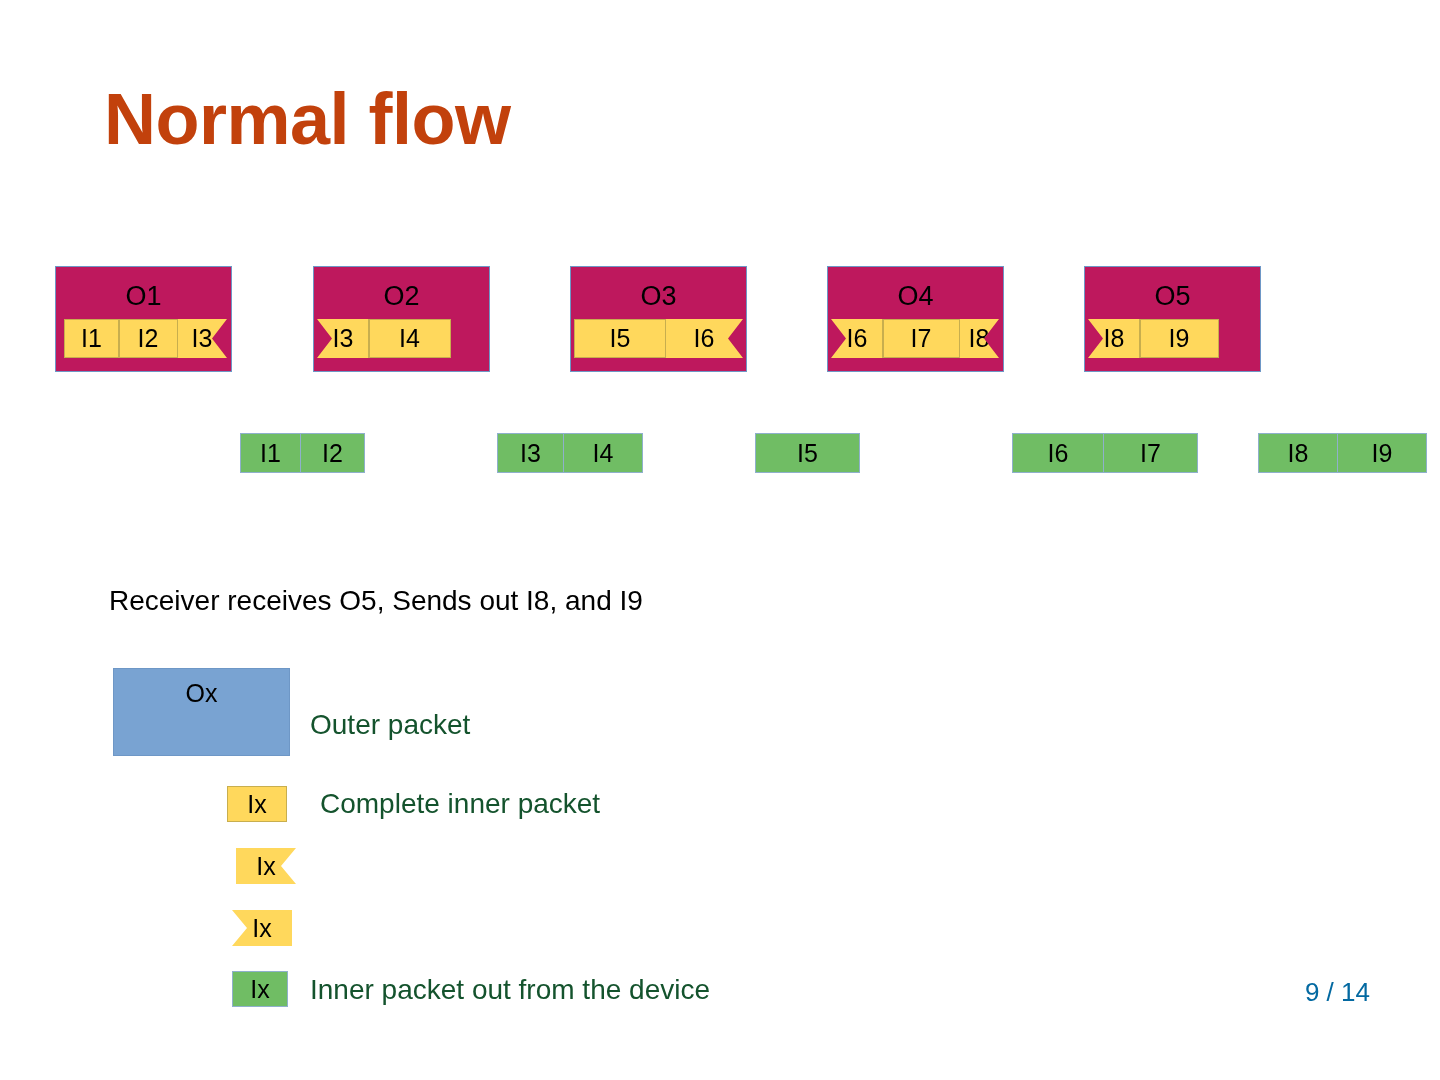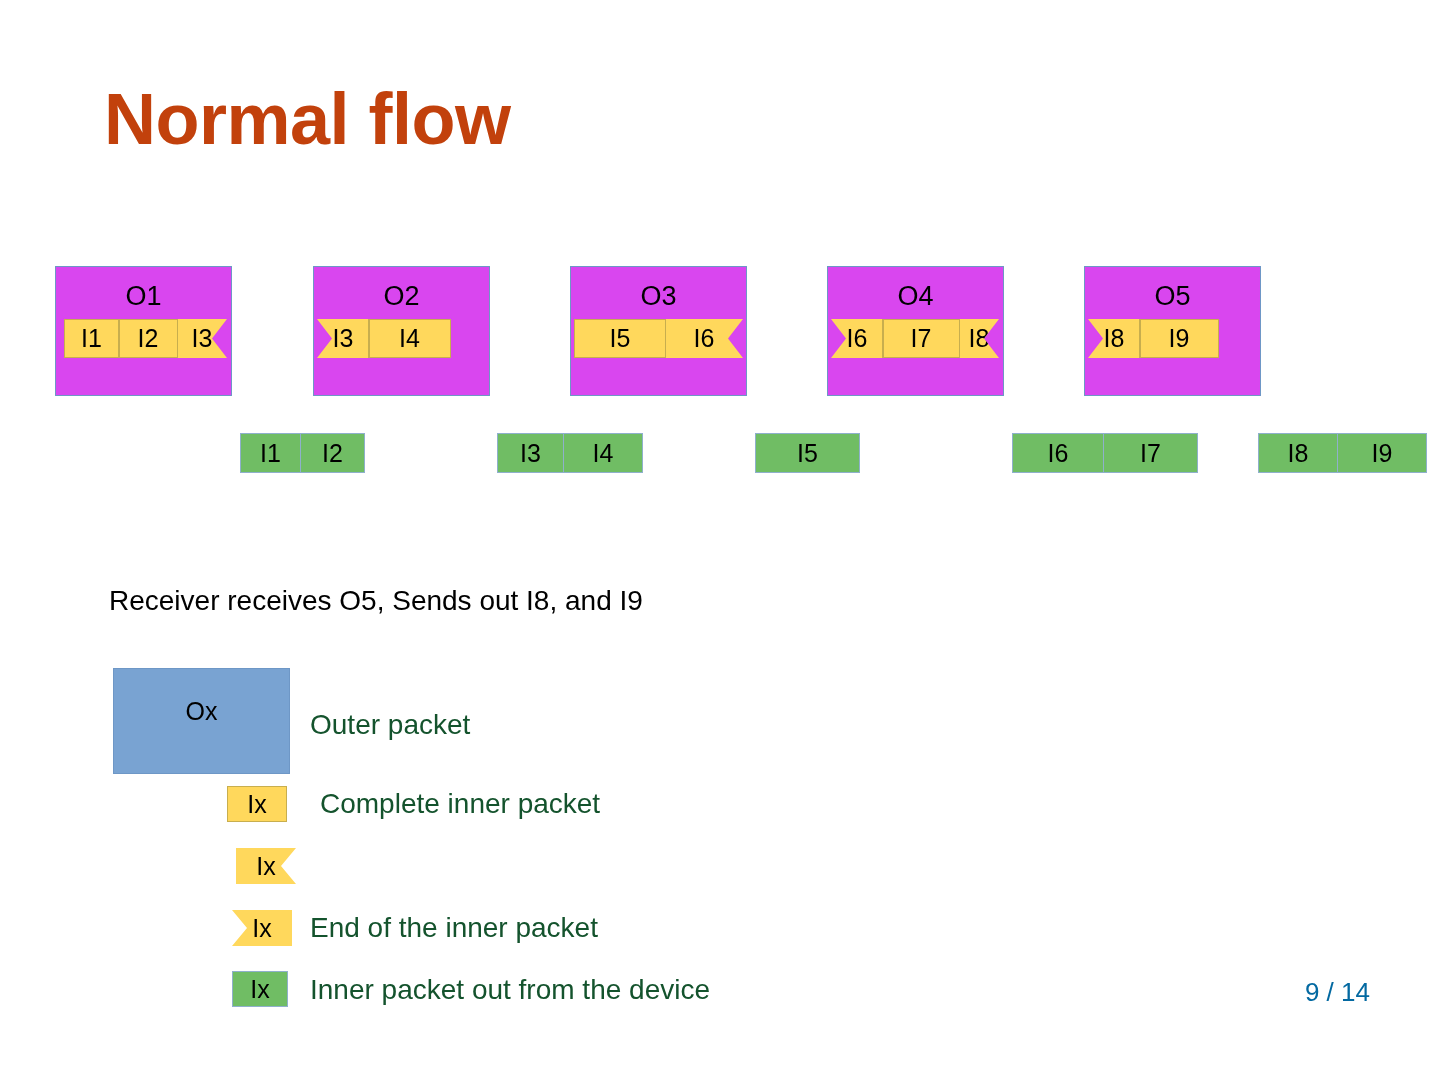--- a/index.html
+++ b/index.html
@@ -33,22 +33,22 @@
   #outer-row {
     position: absolute;
     left: 0;
     top: 266px;
     width: 1440px;
     height: 110px;
   }
   .outer-packet {
     position: absolute;
     top: 0;
-    height: 130px;
-    background: #d946ef;
+    height: 106px;
+    background: #be185d;
     border: 1px solid #6E97C6;
     box-sizing: border-box;
   }
   .outer-label {
     position: absolute;
     left: 0;
     right: 0;
     top: 16px;
     text-align: center;
     font-size: 27px;
@@ -238,24 +238,23 @@
     </div>
     <div class="green-group" style="left: 1258px;">
       <div class="green-seg" style="width: 80px;">I8</div>
       <div class="green-seg" style="width: 90px;">I9</div>
     </div>
   </div>
 
 <div id="caption">Receiver receives O5, Sends out I8, and I9</div>
 
 <div id="legend">
-    <div class="legend-swatch-wrap sw-blue" style="left: 113px; top: 668px; width: 177px; height: 106px; align-items: flex-start; padding-top: 28px;">Ox</div>
+    <div class="legend-swatch-wrap sw-blue" style="left: 113px; top: 668px; width: 177px; height: 88px; align-items: flex-start; padding-top: 10px;">Ox</div>
     <div class="legend-text" style="left: 310px; top: 709px;">Outer packet</div>
     <div class="legend-swatch-wrap sw-yellow" style="left: 227px; top: 786px; width: 60px; height: 36px;">Ix</div>
     <div class="legend-text" style="left: 320px; top: 788px;">Complete inner packet</div>
     <div class="legend-swatch-wrap sw-yellow notch-right" style="left: 236px; top: 848px; width: 60px; height: 36px;">Ix</div>
     <div class="legend-swatch-wrap sw-yellow notch-left" style="left: 232px; top: 910px; width: 60px; height: 36px;">Ix</div>
-    <div class="legend-text" style="left: 310px; top: 912px;">End of the inner packet</div>
     <div class="legend-swatch-wrap sw-green" style="left: 232px; top: 971px; width: 56px; height: 36px;">Ix</div>
     <div class="legend-text" style="left: 310px; top: 974px;">Inner packet out from the device</div>
   </div>
 
 <div id="page-number">9 / 14</div>
 
 </body></html>

